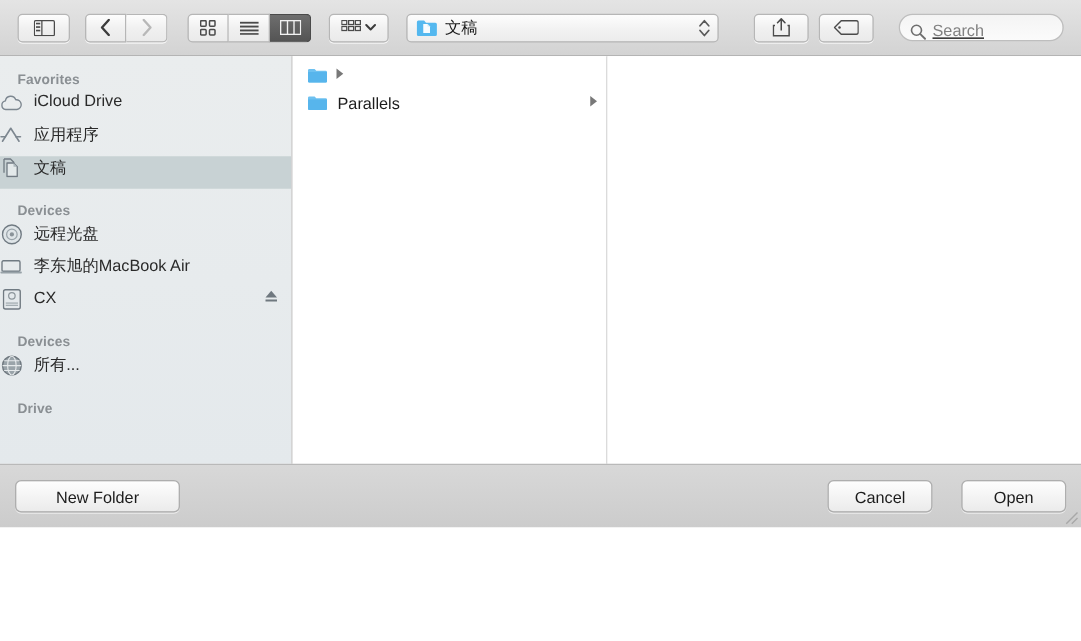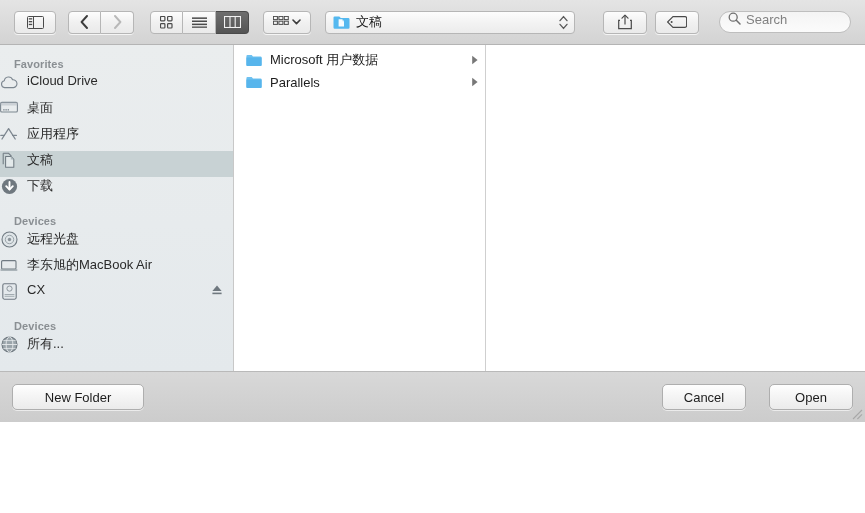--- a/index.html
+++ b/index.html
@@ -88,23 +88,24 @@
   }
 
   .action-btn { width: 44px; margin-right: 8px; }
   .tag-btn { width: 44px; margin-right: 20px; }
 
   .searchfield {
     width: 132px; height: 22px;
     background: linear-gradient(to bottom, #f4f4f4 0%, #fbfbfb 100%);
     border: 1px solid #bebebe;
     border-radius: 11px;
-    display: flex; align-items: flex-start;
+    display: flex; align-items: flex-end;
     padding: 0 8px;
     cursor: text;
+    text-decoration: underline;
   }
   .searchfield .ph {
     font-size: 13px; color: #818181; margin-left: 5px;
   }
 
   
   .body { flex: 1 1 auto; display: flex; min-height: 0; position: relative; }
 
   
   .sidebar {
@@ -315,32 +316,20 @@
 
       <div class="sb-item">
         <span class="ico">
           <svg width="18" height="13" viewBox="0 0 18 13">
             <path d="M4.6,11.6 a3.5,3.5 0 0 1 -0.3,-6.9 a4.3,4.3 0 0 1 8.3,-0.9 a3.2,3.2 0 0 1 0.9,7.8 z" fill="none" stroke="#7d8790" stroke-width="1.1" stroke-linejoin="round"></path>
           </svg>
         </span>
         <span class="txt">iCloud Drive</span>
       </div>
 
-      <div class="sb-item">
-        <span class="ico">
-          <svg width="18" height="14" viewBox="0 0 18 14">
-            <rect x="0.6" y="1.4" width="16.8" height="9.6" rx="1.3" fill="none" stroke="#7d8790" stroke-width="1.1"></rect>
-            <rect x="0.6" y="1.4" width="16.8" height="3.2" rx="1.3" fill="#b4bcc2" opacity="0.55"></rect>
-            <rect x="3.2" y="8.2" width="1.4" height="1.3" fill="#7d8790"></rect>
-            <rect x="5.4" y="8.2" width="1.4" height="1.3" fill="#7d8790"></rect>
-            <rect x="7.6" y="8.2" width="1.4" height="1.3" fill="#7d8790"></rect>
-          </svg>
-        </span>
-        <span class="txt">桌面</span>
-      </div>
 
       <div class="sb-item">
         <span class="ico">
           <svg width="18" height="14" viewBox="0 0 18 14">
             <path d="M2,12 L8.6,1.6 L15.2,12" fill="none" stroke="#7d8790" stroke-width="1.3" stroke-linecap="round" stroke-linejoin="round"></path>
             <line x1="0.8" y1="8.4" x2="4.4" y2="8.4" stroke="#7d8790" stroke-width="1.2" stroke-linecap="round"></line>
             <line x1="12.6" y1="8.4" x2="16.4" y2="8.4" stroke="#7d8790" stroke-width="1.2" stroke-linecap="round"></line>
           </svg>
         </span>
         <span class="txt">应用程序</span>
@@ -351,30 +340,20 @@
           <svg width="18" height="16" viewBox="0 0 18 16">
             <path d="M5.6,4.4 h5.2 l3,3 v7.8 h-8.2 z" fill="#e3e9ea" stroke="#707a82" stroke-width="1.05" stroke-linejoin="round"></path>
             <path d="M3.2,1.2 h5.2 l3,3" fill="none" stroke="#707a82" stroke-width="1.05" stroke-linejoin="round"></path>
             <path d="M3.2,1.2 v11" fill="none" stroke="#707a82" stroke-width="1.05"></path>
             <path d="M10.8,4.4 l3,3 h-3 z" fill="#aeb8bd"></path>
           </svg>
         </span>
         <span class="txt">文稿</span>
       </div>
 
-      <div class="sb-item">
-        <span class="ico">
-          <svg width="17" height="17" viewBox="0 0 17 17">
-            <circle cx="8.5" cy="8.5" r="7.6" fill="#6f787f"></circle>
-            <line x1="8.5" y1="4" x2="8.5" y2="11.2" stroke="#fff" stroke-width="1.9" stroke-linecap="round"></line>
-            <polyline points="5.2,8.2 8.5,11.6 11.8,8.2" fill="none" stroke="#fff" stroke-width="1.9" stroke-linecap="round" stroke-linejoin="round"></polyline>
-          </svg>
-        </span>
-        <span class="txt">下载</span>
-      </div>
 
       <div class="sec-header" style="padding-top:12px;">Devices</div>
 
       <div class="sb-item">
         <span class="ico">
           <svg width="17" height="17" viewBox="0 0 17 17">
             <circle cx="8.5" cy="8.5" r="7.5" fill="#dfe5e8" stroke="#707a82" stroke-width="1.1"></circle>
             <circle cx="8.5" cy="8.5" r="4.2" fill="none" stroke="#9aa4aa" stroke-width="1"></circle>
             <circle cx="8.5" cy="8.5" r="1.7" fill="#8a9399"></circle>
           </svg>
@@ -431,21 +410,20 @@
     <div class="columns">
 
       <div class="col">
         <div class="col-row">
           <span class="fico">
             <svg width="16" height="13" viewBox="0 0 16 13">
               <path d="M0.4,2.2 a1.1,1.1 0 0 1 1.1,-1.1 h4.2 l1.3,1.5 h7.5 a1.1,1.1 0 0 1 1.1,1.1 v7.2 a1.1,1.1 0 0 1 -1.1,1.1 h-13 a1.1,1.1 0 0 1 -1.1,-1.1 z" fill="#6ec1f0"></path>
               <path d="M0.4,3.6 h15.2 v7.3 a1.1,1.1 0 0 1 -1.1,1.1 h-13 a1.1,1.1 0 0 1 -1.1,-1.1 z" fill="#57b5ec"></path>
             </svg>
           </span>
-          <span class="name">Microsoft 用户数据</span>
           <span class="tri">
             <svg width="8" height="10" viewBox="0 0 8 10">
               <polygon points="1.2,0.8 6.6,5 1.2,9.2" fill="#787878"></polygon>
             </svg>
           </span>
         </div>
 
         <div class="col-row">
           <span class="fico">
             <svg width="16" height="13" viewBox="0 0 16 13">

